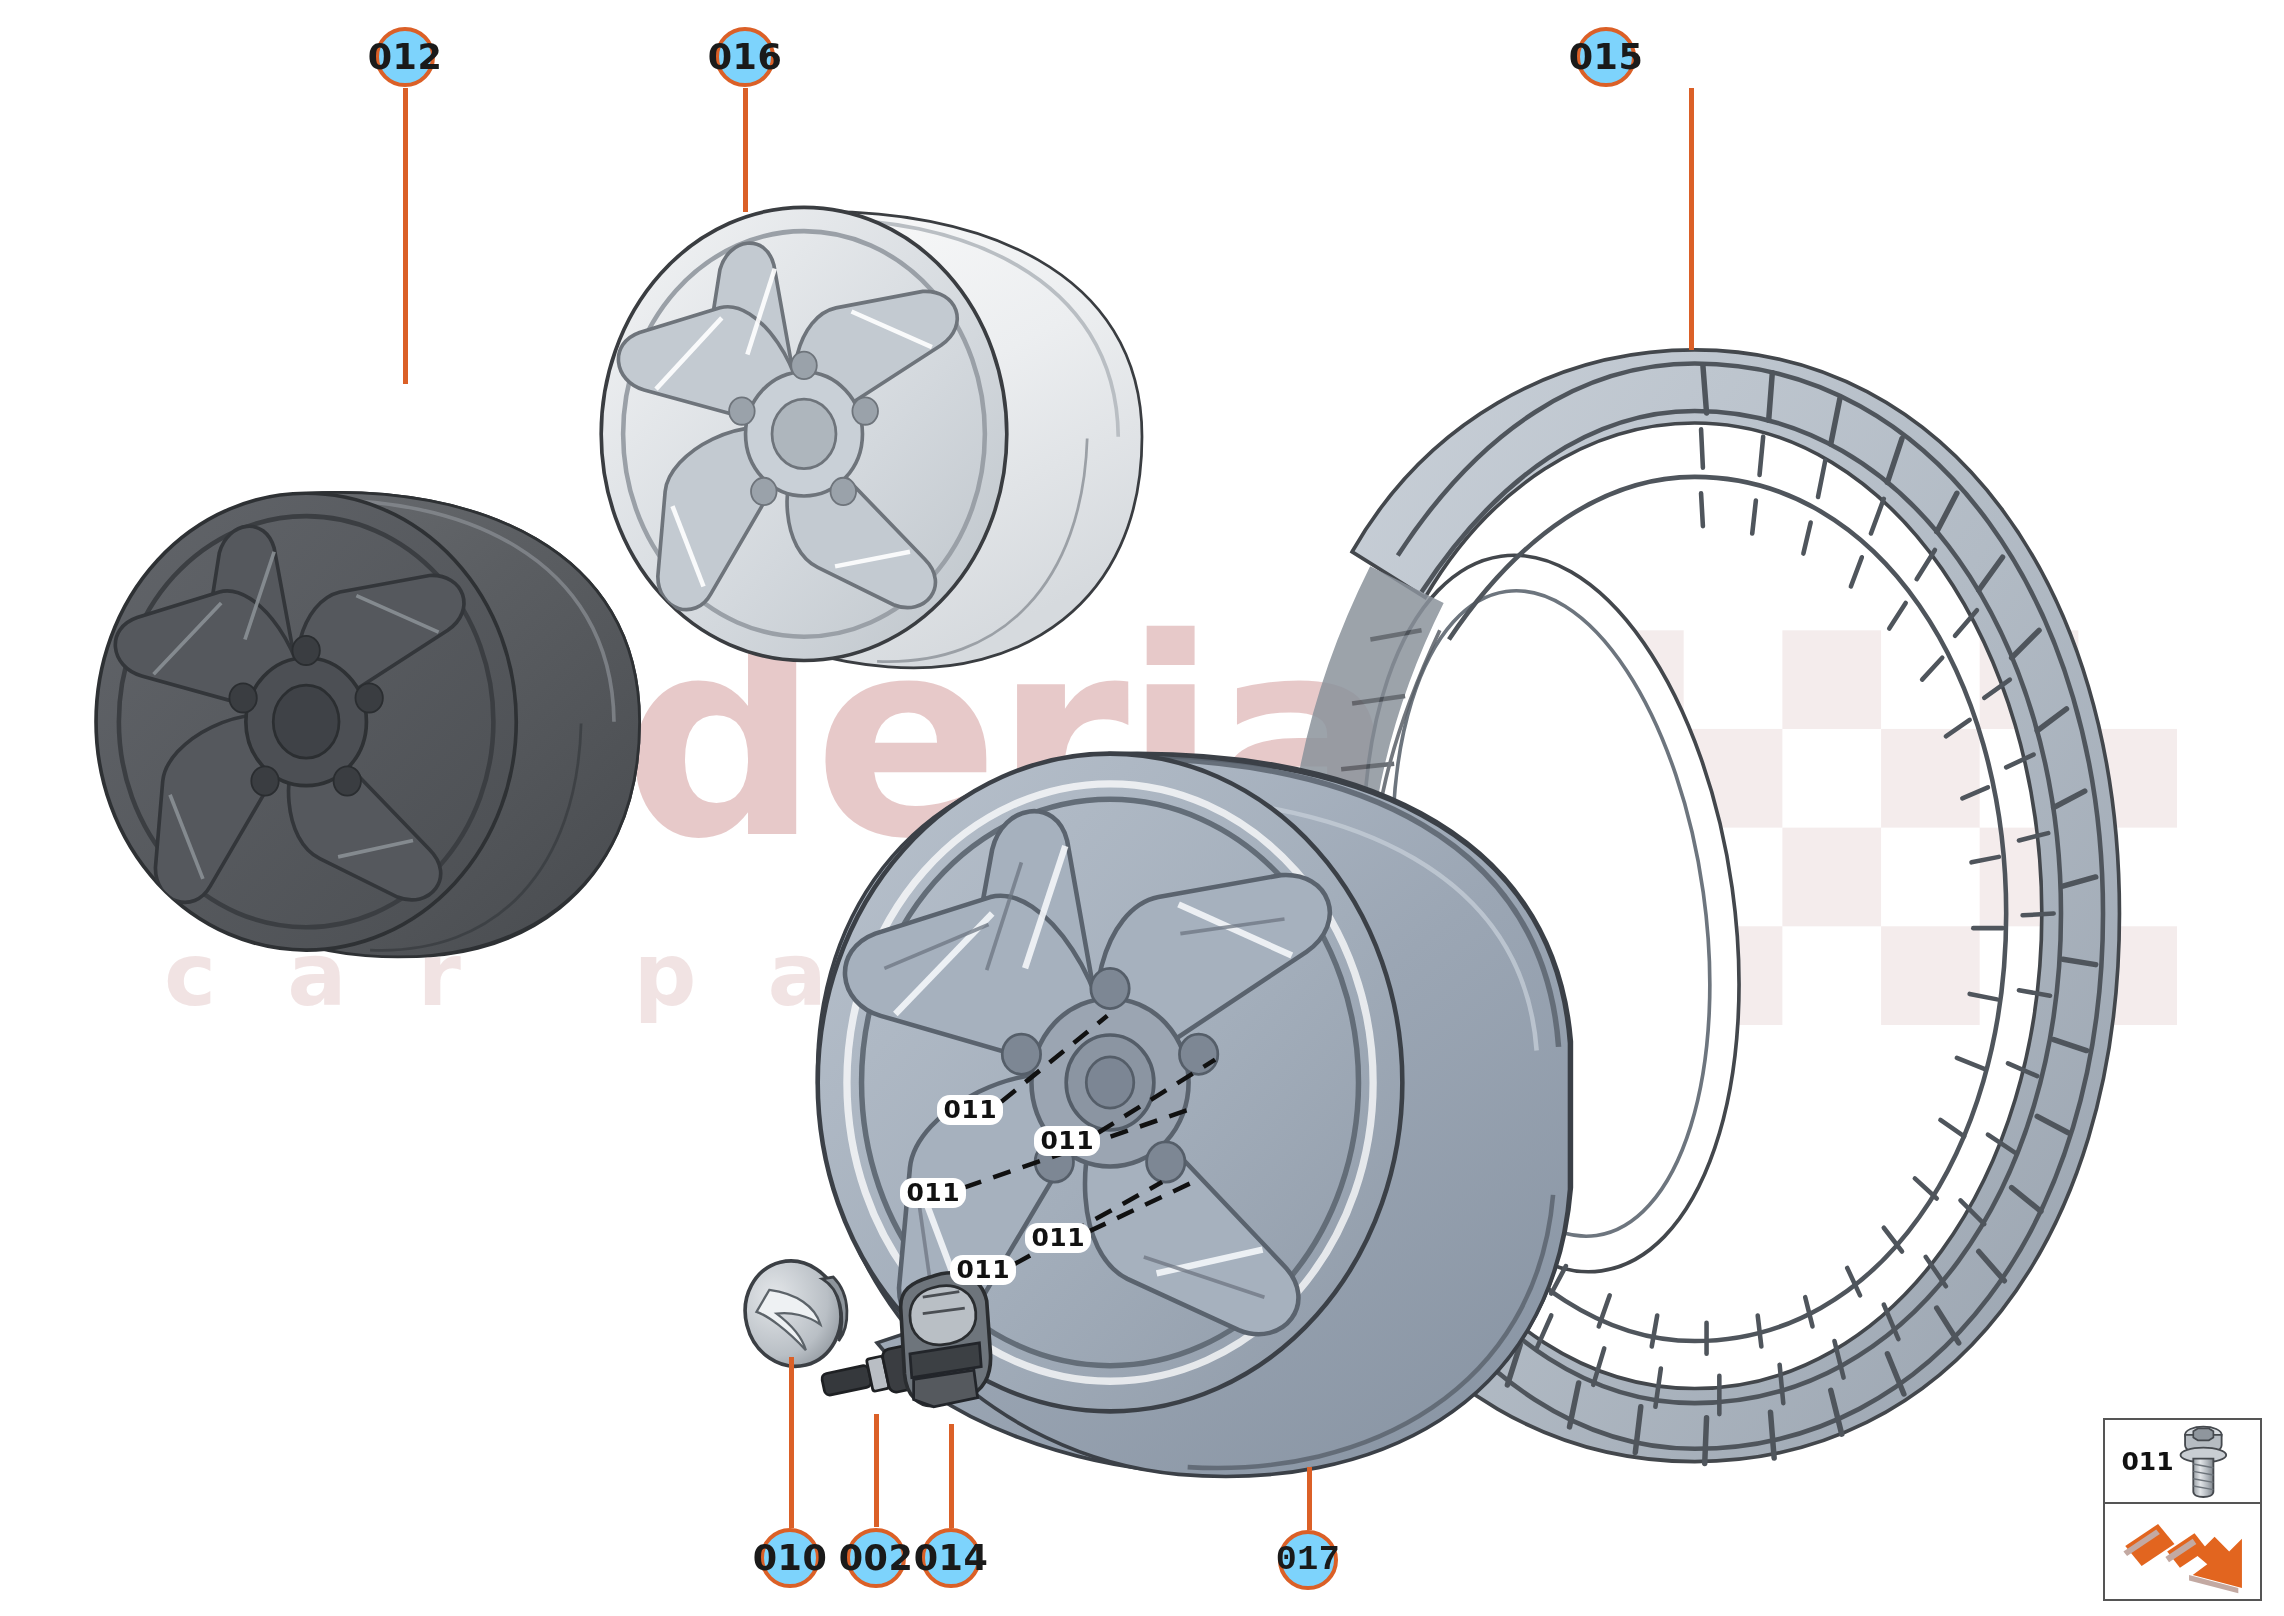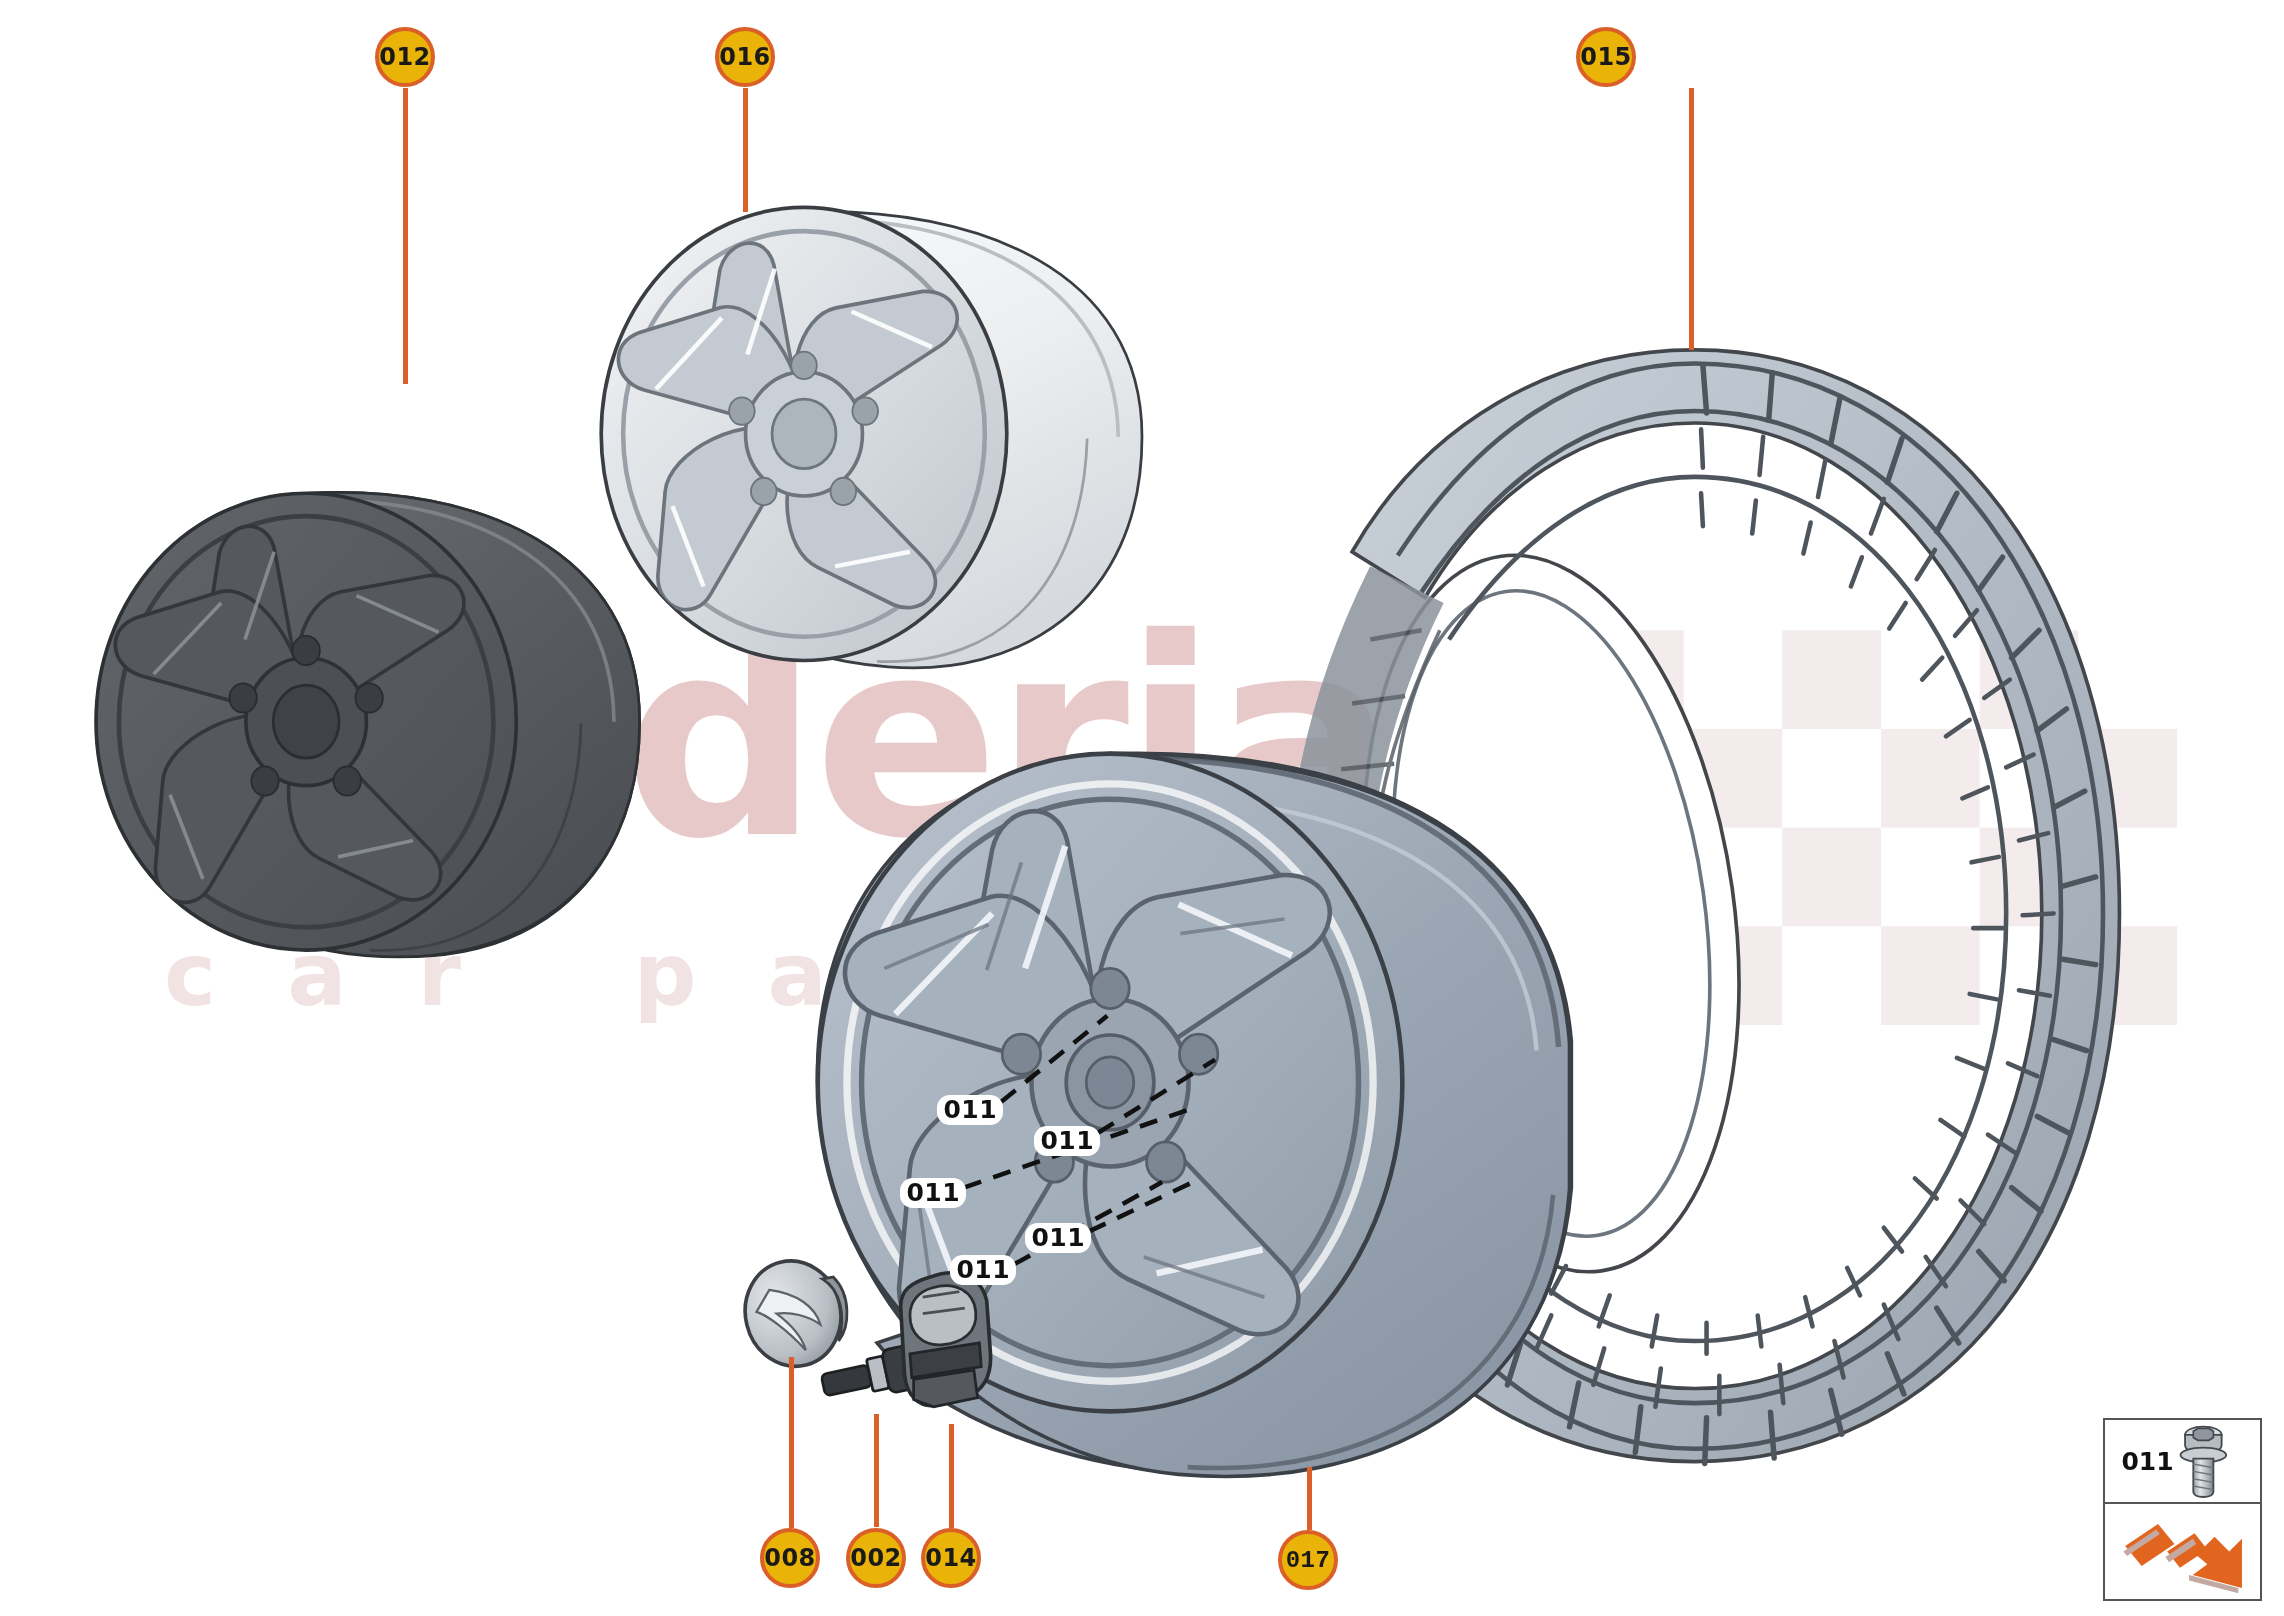--- a/index.html
+++ b/index.html
@@ -5,23 +5,23 @@
   html,body{margin:0;padding:0;background:#ffffff;}
   body{width:2284px;height:1616px;position:relative;overflow:hidden;
        font-family:"DejaVu Sans","Liberation Sans",sans-serif;}
 
   #stage{position:absolute;left:0;top:0;width:2284px;height:1616px;background:#fff;}
 
   svg.layer{position:absolute;left:0;top:0;width:2284px;height:1616px;}
 
   
   .callout{position:absolute;width:60px;height:60px;border-radius:50%;
-           border:4.6px solid #DB6027;background:#eab308;box-sizing:border-box;
+           border:4.6px solid #DB6027;background:#7dd3fc;box-sizing:border-box;
            display:flex;align-items:center;justify-content:center;
-           font-size:24px;font-weight:bold;color:#1a1a1a;letter-spacing:0.5px;
+           font-size:35px;font-weight:bold;color:#1a1a1a;letter-spacing:0.5px;
            z-index:40;}
   .leader{position:absolute;width:4.6px;background:#DB6027;z-index:30;}
 
   
   .pill{position:absolute;z-index:45;background:#fff;border-radius:12.8px;
         padding:0.9px 6.4px;font-size:25px;font-weight:bold;color:#111;
         letter-spacing:0.5px;line-height:1.12;}
 
   
   #legend{position:absolute;right:22px;bottom:14.6px;width:159px;height:183px;
@@ -429,21 +429,21 @@
   <div class="leader" style="left:743px;top:88px;height:124px;"></div>
   <div class="leader" style="left:1689px;top:88px;height:262px;"></div>
   <div class="leader" style="left:789px;top:1357px;height:171px;"></div>
   <div class="leader" style="left:874px;top:1414px;height:113px;"></div>
   <div class="leader" style="left:949px;top:1424px;height:104px;"></div>
   <div class="leader" style="left:1307px;top:1467px;height:63px;"></div>
 
   <div class="callout" style="left:375px;top:27.4px;">012</div>
   <div class="callout" style="left:715px;top:27.4px;">016</div>
   <div class="callout" style="left:1576px;top:27.4px;">015</div>
-  <div class="callout" style="left:760px;top:1528px;">008</div>
+  <div class="callout" style="left:760px;top:1528px;">010</div>
   <div class="callout" style="left:846px;top:1528px;">002</div>
   <div class="callout" style="left:921px;top:1528px;">014</div>
   <div class="callout" style="left:1278px;top:1530px;font-family:Liberation Mono, monospace;">017</div>
 
   <div class="pill" style="left:937px;top:1095px;">011</div>
   <div class="pill" style="left:1034px;top:1126px;">011</div>
   <div class="pill" style="left:900px;top:1178px;">011</div>
   <div class="pill" style="left:1025px;top:1223px;">011</div>
   <div class="pill" style="left:950px;top:1255px;">011</div>
 

